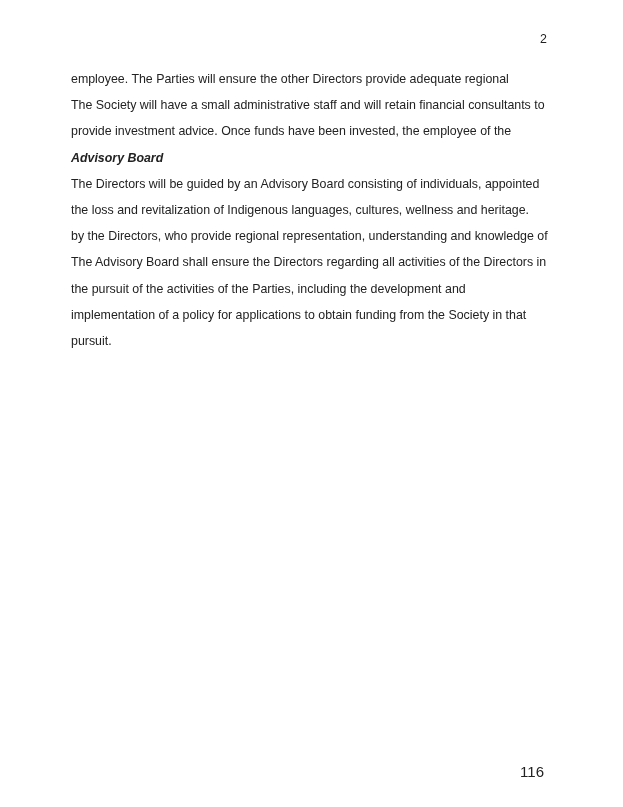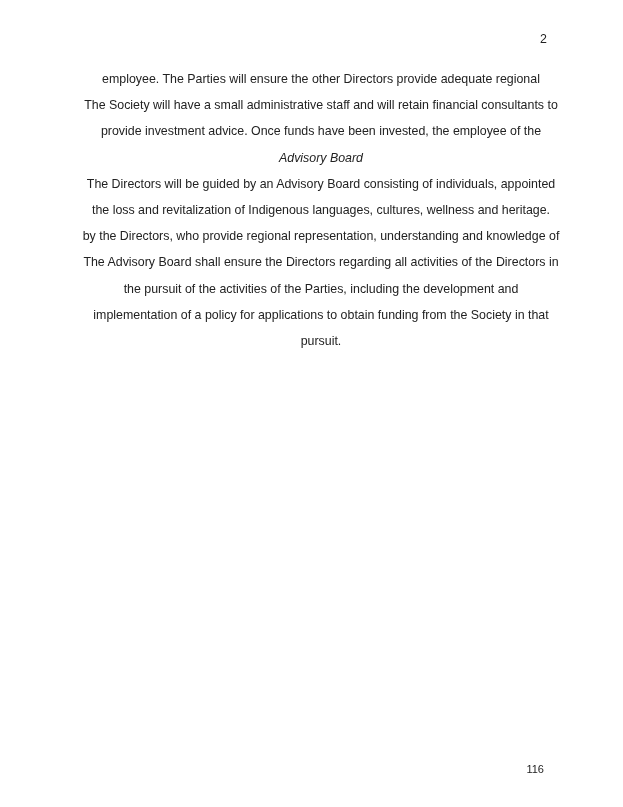--- a/index.html
+++ b/index.html
@@ -24,38 +24,37 @@
     position: absolute;
     top: 32px;
     right: 76px;
     font-size: 12.4px;
     line-height: normal;
   }
   .page-number-bottom {
     position: absolute;
     top: 763px;
     right: 79px;
-    font-size: 11px;
+    font-size: 15px;
     line-height: normal;
   }
   .textblock {
     position: absolute;
     left: 71px;
     top: 66px;
     width: 500px;
     font-size: 12.4px;
     line-height: 26.2px;
   }
   .line {
     white-space: nowrap;
     height: 26.2px;
-    text-align: center;
   }
   .heading {
-    font-weight: normal;
+    font-weight: bold;
     font-style: italic;
   }
 </style>
 </head>
 <body>
 
 <div class="page">
 
   <div class="page-number-top">2</div>
 

